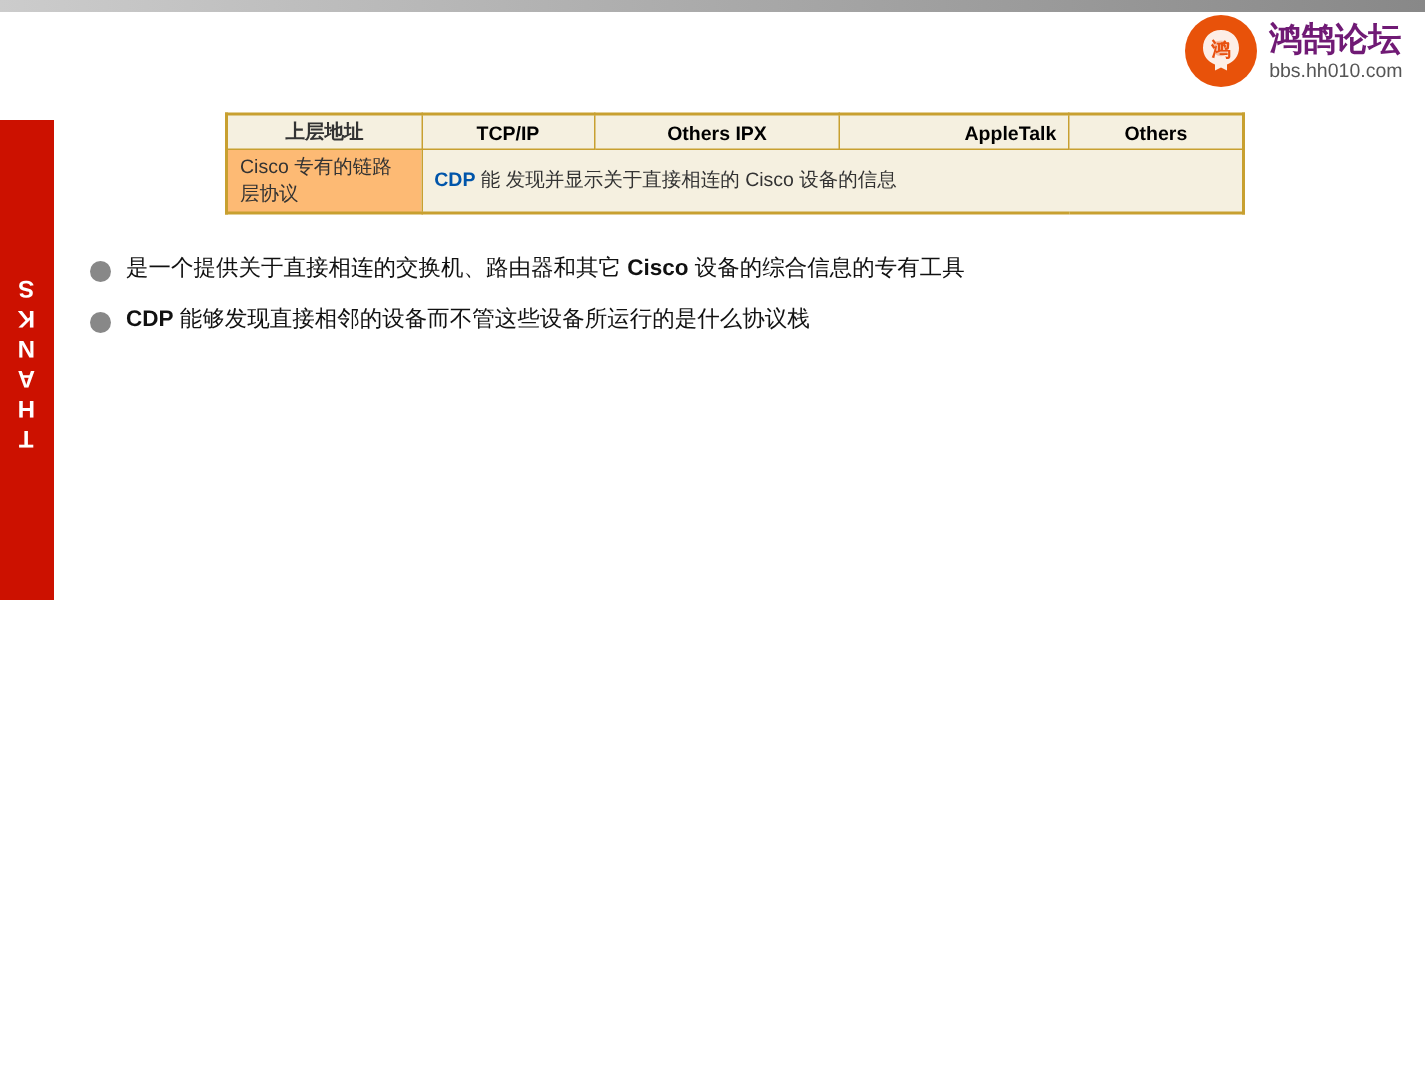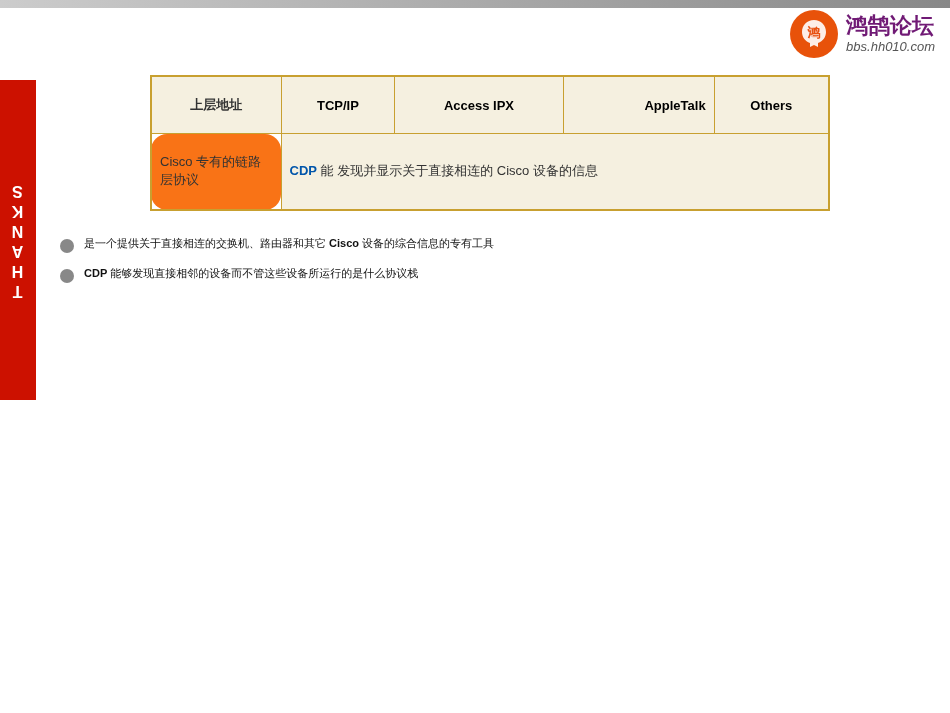--- a/index.html
+++ b/index.html
@@ -58,21 +58,20 @@
     .logo-chinese {
       color: #701a75;
       font-size: 22px;
       font-weight: bold;
       line-height: 1.1;
     }
 
     .logo-url {
       color: #555;
       font-size: 13px;
-      font-style: italic;
     }
 
     
     .thanks-bar {
       position: absolute;
       left: 0;
       top: 80px;
       width: 36px;
       height: 320px;
       background: #cc1100;
@@ -142,36 +141,35 @@
       width: 100%;
       border-collapse: collapse;
       border: 2px solid #c8a030;
       background: white;
       position: relative;
       z-index: 1;
     }
 
     .main-table td, .main-table th {
       border: 1.5px solid #c8a030;
-      padding: 19px 8px;
+      padding: 2px 8px;
       vertical-align: middle;
       font-size: 13px;
     }
 
     .left-cell {
       background: #c8d848;
       color: #333;
       width: 130px;
       font-size: 12px;
       line-height: 1.4;
     }
 
     .left-cell.darker {
-      background: #f97316;
-      border-radius: 16px;
+      background: #fdba74;
     }
 
     .header-row td {
       background: #f5f0e0;
       font-weight: bold;
       text-align: center;
       font-size: 13px;
     }
 
     .cdp-row td {
@@ -197,23 +195,23 @@
 
     
     .bullet-list {
       list-style: none;
       margin-top: 12px;
       padding-left: 10px;
     }
 
     .bullet-list li {
       display: flex;
-      align-items: flex-start;
+      align-items: center;
       margin-bottom: 12px;
-      font-size: 11px;
+      font-size: 15px;
       color: #111;
       line-height: 1.5;
     }
 
     .bullet-dot {
       width: 14px;
       height: 14px;
       min-width: 14px;
       border-radius: 50%;
       background: #888;
@@ -253,21 +251,21 @@
   <div class="content">
 
     <div class="diagram-container">
       <div class="table-wrapper">
         <table class="main-table">
 
           <tbody>
               <tr class="header-row">
             <td class="left-cell">上层地址</td>
             <td style="text-align:center; font-weight:bold;margin-left:16px;">TCP/IP</td>
-            <td style="text-align:center; font-weight:bold;">Access IPX</td>
+            <td style="text-align:center; font-weight:bold;">Others IPX</td>
             <td style="text-align:right; font-weight:bold;">AppleTalk</td>
             <td style="text-align:center; font-weight:bold;">Others</td>
           </tr>
 
           <tr class="cdp-row">
             <td class="left-cell darker">Cisco 专有的链路层协议</td>
             <td colspan="4" class="cdp-desc">
               <span>CDP</span> 能 发现并显示关于直接相连的 Cisco 设备的信息
             </td>
           </tr>

